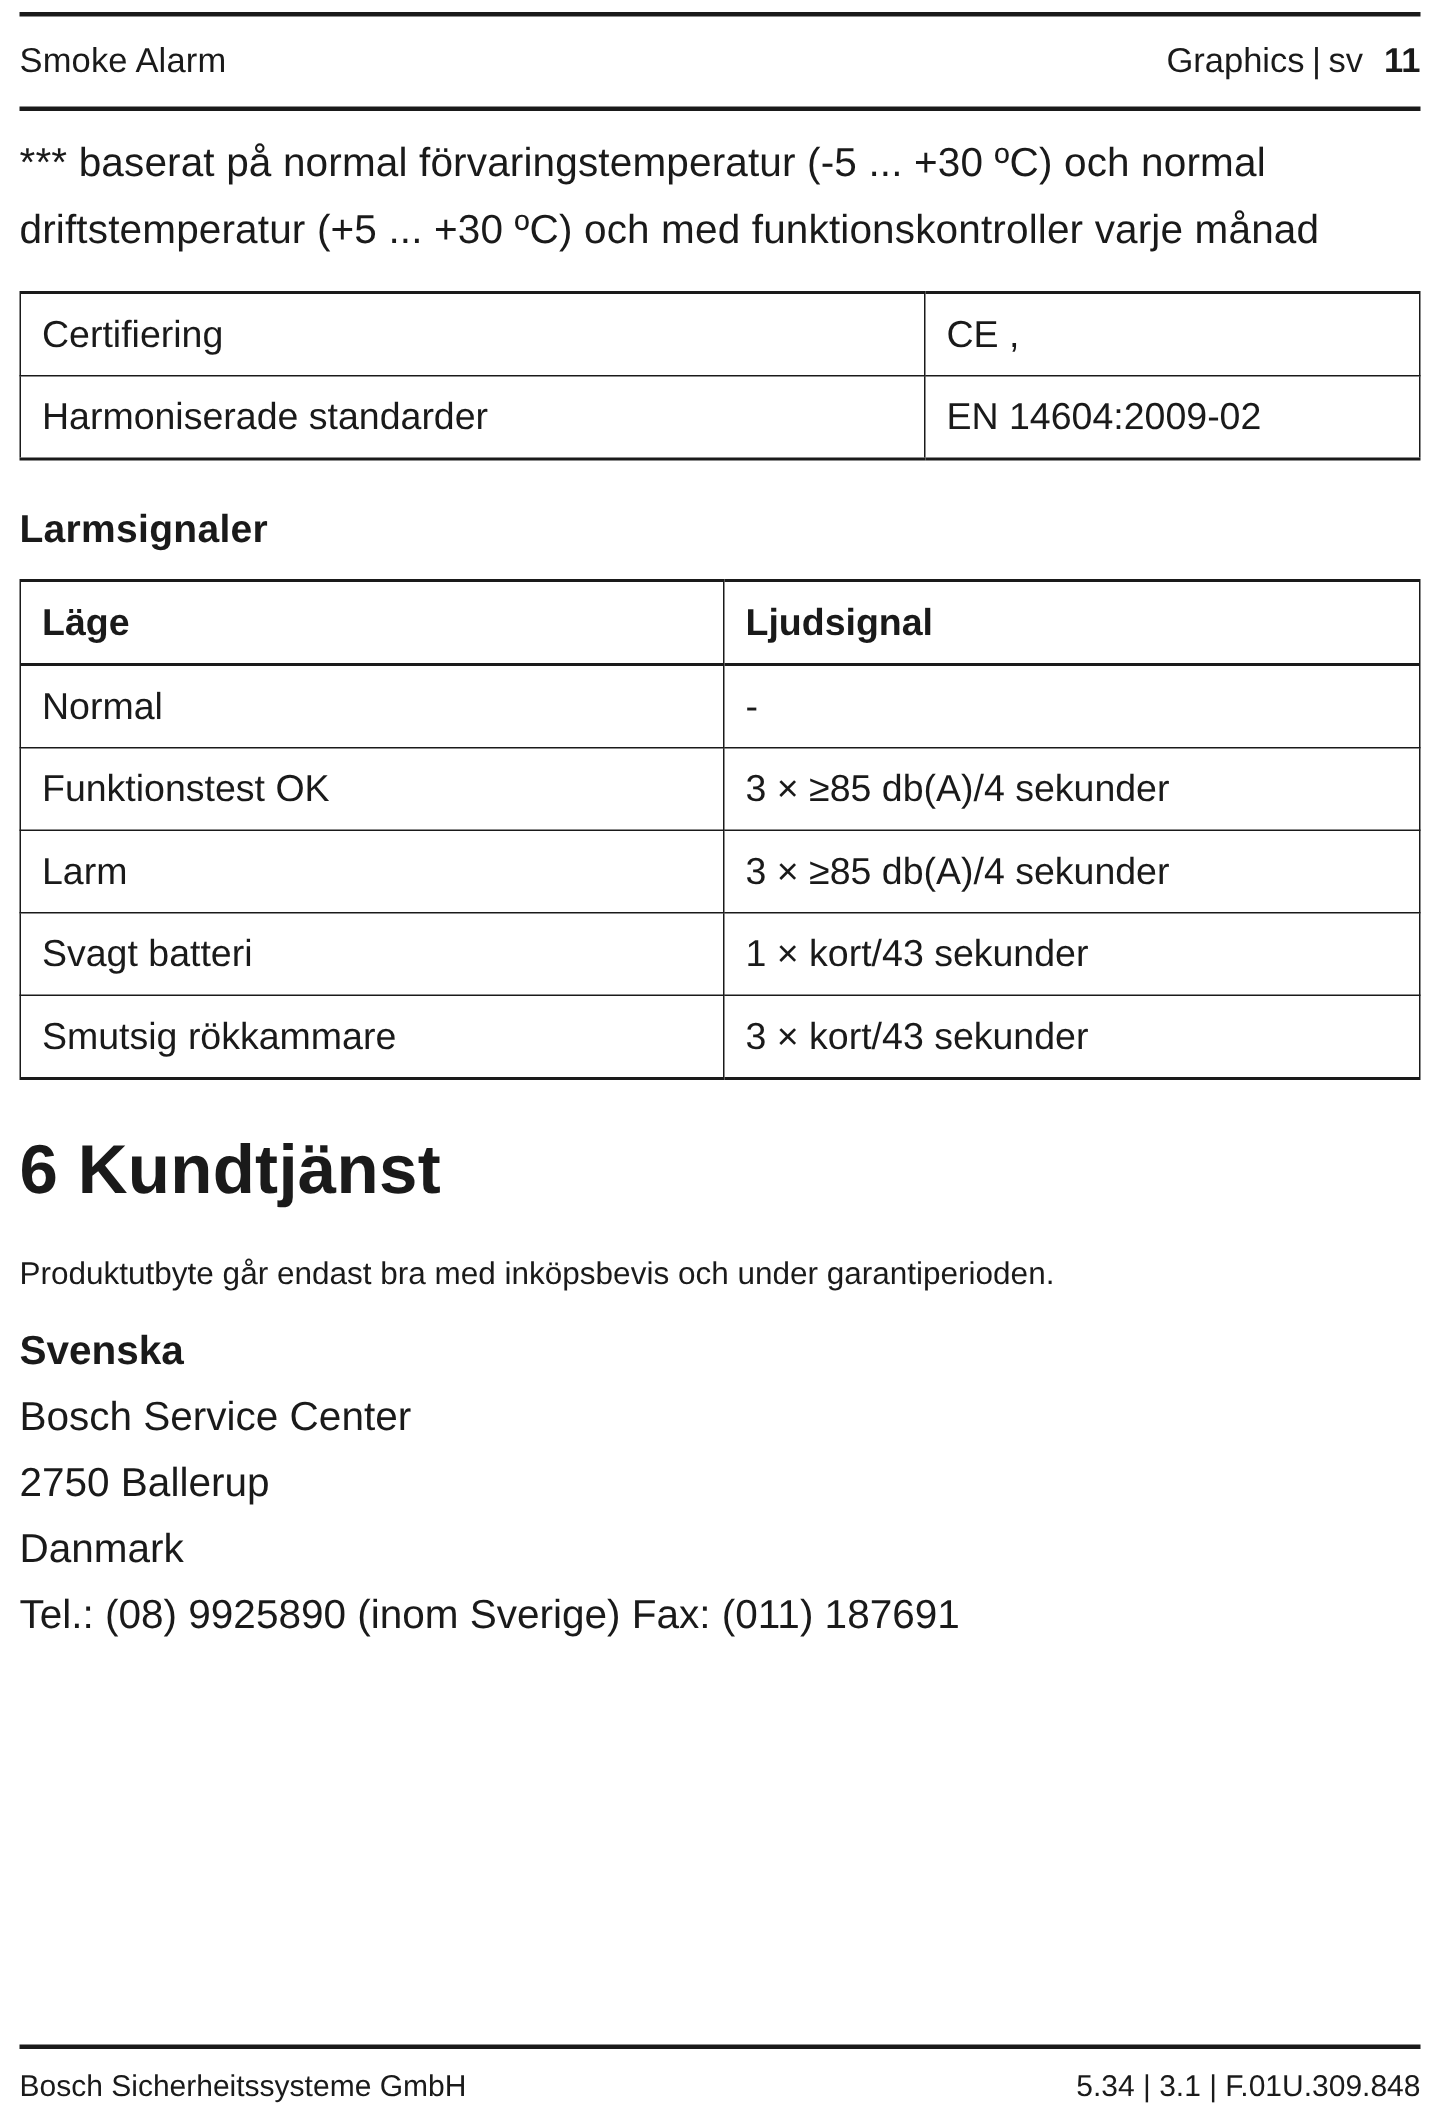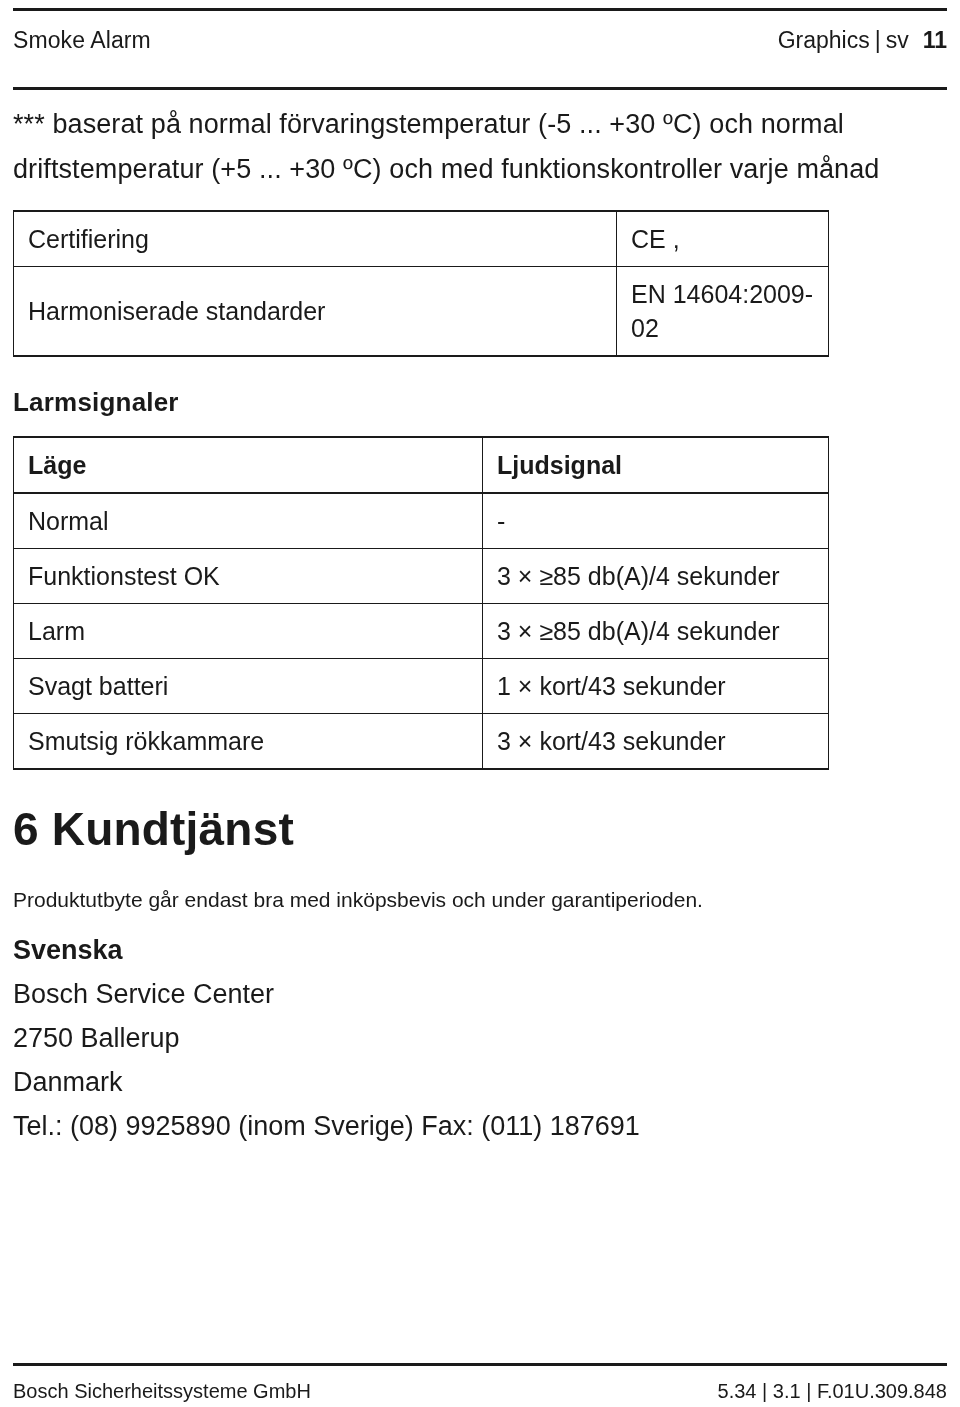--- a/index.html
+++ b/index.html
@@ -26,21 +26,21 @@
   
   .rule-top {
     height: 3px;
     background: #1a1a1a;
     margin-top: 8px;
   }
   .page-header {
     display: flex;
     align-items: baseline;
     justify-content: space-between;
-    height: 76px;
+    height: 60px;
     padding-top: 16px;
     box-sizing: border-box;
   }
   .header-left {
     font-size: 23px;
     letter-spacing: .1px;
     color: #1a1a1a;
   }
   .header-right {
     font-size: 23px;
@@ -66,21 +66,21 @@
   .footnote {
     font-size: 27px;
     line-height: 45px;
     color: #1a1a1a;
     margin: 6px 0 0 0;
     letter-spacing: .1px;
   }
 
   
   table.doc-table {
-    width: 816px;
+    width: 934px;
     border-collapse: collapse;
     table-layout: fixed;
     margin: 0;
   }
   table.doc-table td, table.doc-table th {
     border: 1px solid #1a1a1a;
     padding: 10px 14px;
     font-size: 25px;
     line-height: 34px;
     text-align: left;

